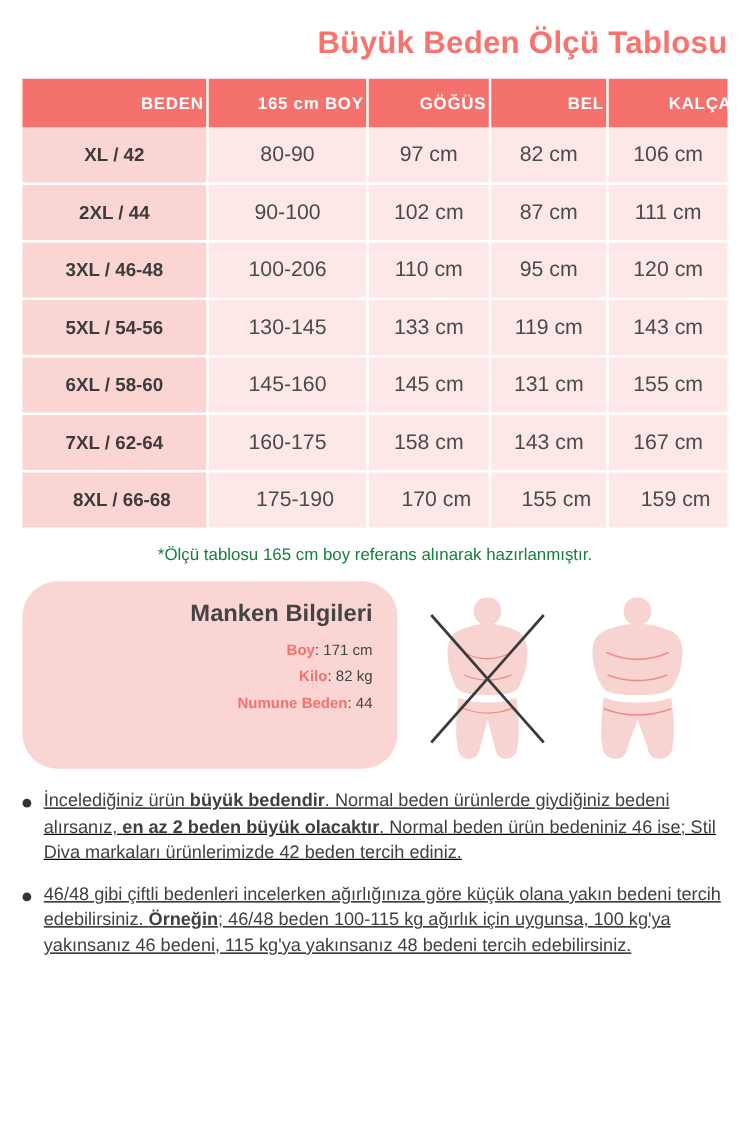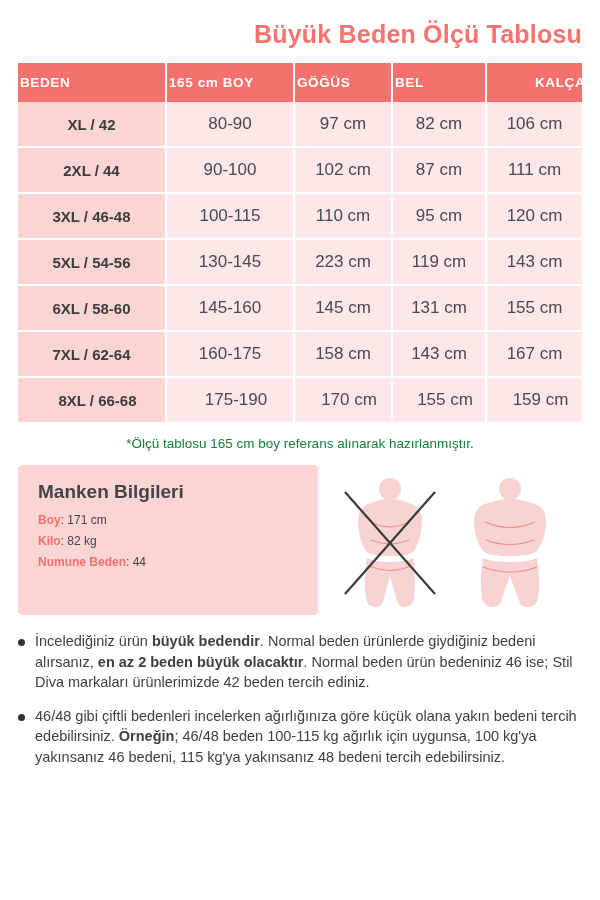--- a/index.html
+++ b/index.html
@@ -29,21 +29,21 @@
     border-collapse: collapse;
     table-layout: fixed;
   }
   table.size-table th {
     background: #f4716d;
     color: #ffffff;
     font-size: 13.5px;
     font-weight: bold;
     letter-spacing: 0.6px;
     padding: 12px 2px;
-    text-align: left;
+    text-align: right;
     border-right: 2px solid #ffffff;
   }
   table.size-table th:last-child { border-right: none; padding-left: 48px; }
   table.size-table td {
     text-align: center;
     font-size: 17px;
     color: #4a4a4a;
     padding: 12px 2px;
     border-bottom: 2px solid #ffffff;
     border-right: 2px solid #ffffff;
@@ -69,24 +69,25 @@
     color: #15803d;
     padding: 14px 0 14px 0;
   }
   .model-row {
     display: flex;
     align-items: stretch;
     gap: 0px;
   }
   .model-card {
     background: #fbd5d3;
-    border-radius: 4px;
+    border-radius: 28px;
     padding: 16px 20px 16px 20px;
     width: 300px;
     min-height: 150px;
+    text-align: right;
   }
   .model-card h2 {
     margin: 0 0 10px 0;
     font-size: 19px;
     color: #444;
     font-weight: bold;
   }
   .model-line {
     font-size: 12px;
     color: #444;
@@ -96,20 +97,21 @@
   .figures {
     flex: 1;
     display: flex;
     align-items: center;
     justify-content: center;
     gap: 10px;
     position: relative;
   }
   .bullets {
     padding-top: 16px;
+    text-decoration: underline;
   }
   .bullet {
     display: flex;
     gap: 10px;
     margin-bottom: 13px;
     font-size: 14.5px;
     line-height: 1.42;
     color: #3f3f3f;
   }
   .bullet .dot {
@@ -156,29 +158,29 @@
         </tr>
         <tr>
           <td class="beden">2XL / 44</td>
           <td>90-100</td>
           <td>102 cm</td>
           <td>87 cm</td>
           <td>111 cm</td>
         </tr>
         <tr>
           <td class="beden">3XL / 46-48</td>
-          <td>100-115</td>
+          <td>100-206</td>
           <td>110 cm</td>
           <td>95 cm</td>
           <td>120 cm</td>
         </tr>
         <tr>
           <td class="beden">5XL / 54-56</td>
           <td>130-145</td>
-          <td>223 cm</td>
+          <td>133 cm</td>
           <td>119 cm</td>
           <td>143 cm</td>
         </tr>
         <tr>
           <td class="beden">6XL / 58-60</td>
           <td>145-160</td>
           <td>145 cm</td>
           <td>131 cm</td>
           <td>155 cm</td>
         </tr>

